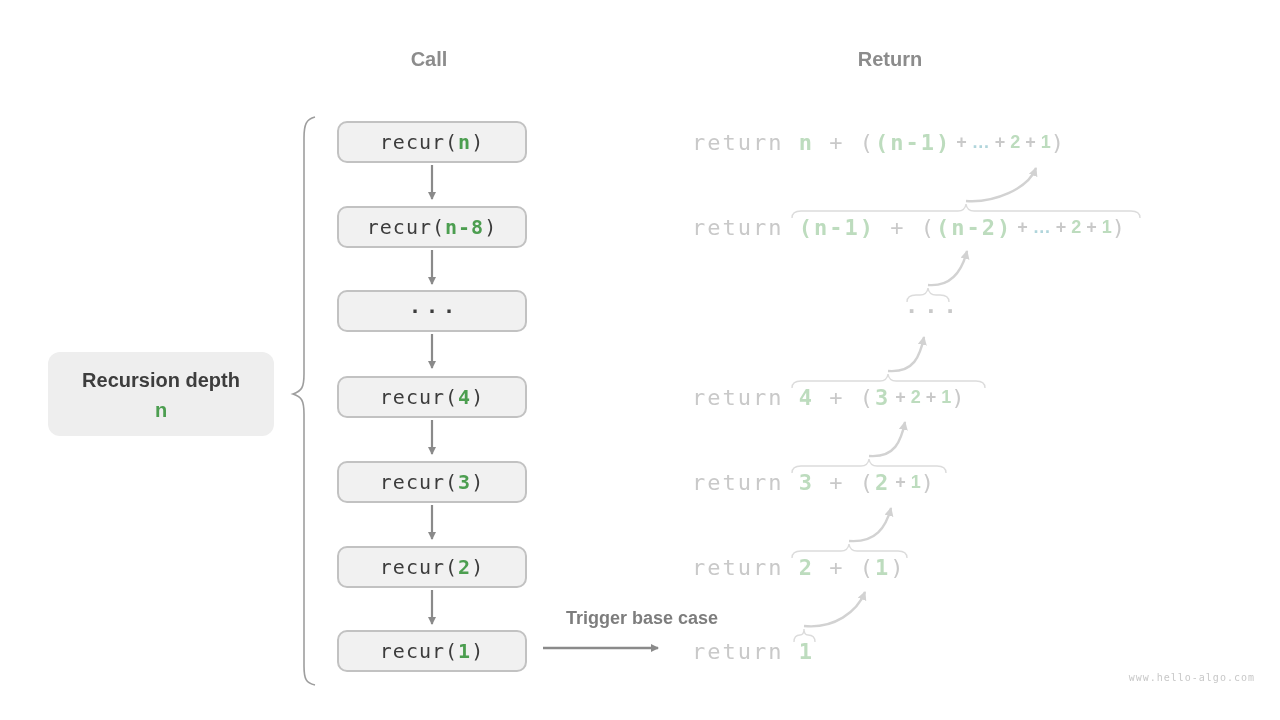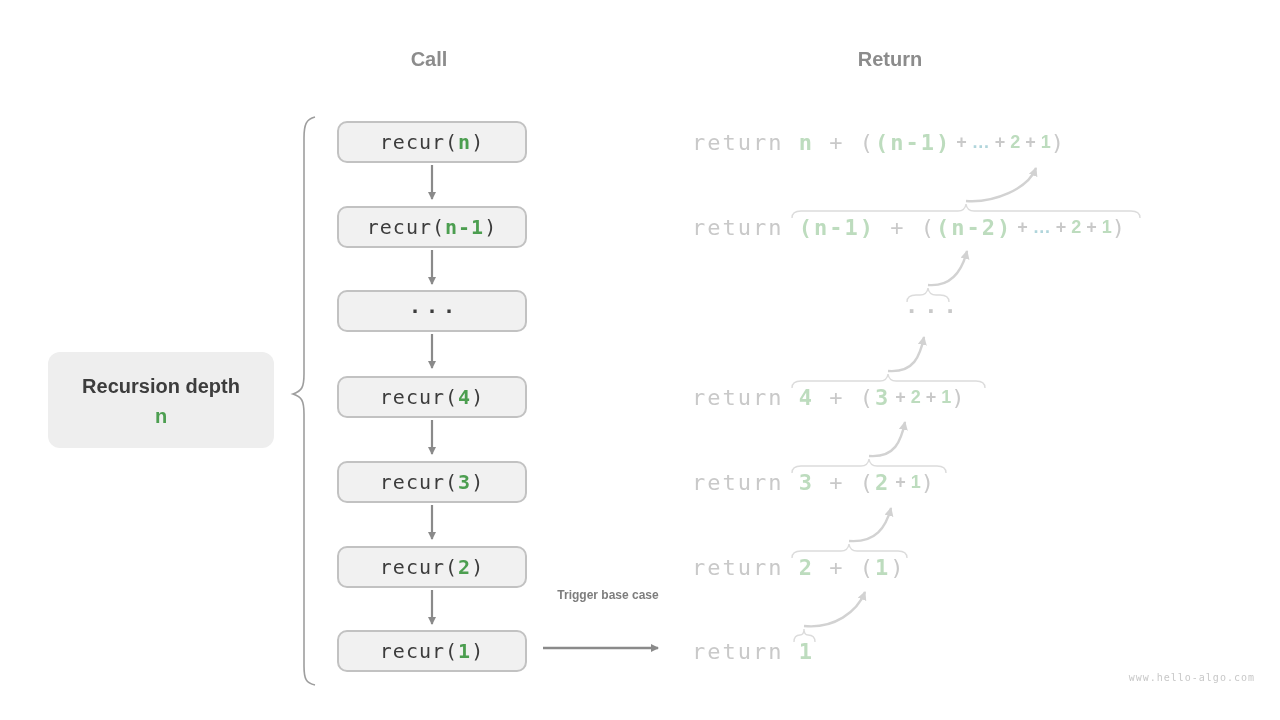--- a/index.html
+++ b/index.html
@@ -6,21 +6,21 @@
   .stage{
     position:relative;width:1280px;height:720px;background:#ffffff;
     font-family:"Liberation Sans",sans-serif;overflow:hidden;padding-left:19px;
   }
   .overlay{position:absolute;left:0;top:0;width:1280px;height:720px;}
   .hdr{
     position:absolute;top:48px;width:200px;text-align:center;
     font-weight:700;font-size:20px;color:var(--header_gray,#8c8c8c);
   }
   .depth-label{
-    position:absolute;left:48px;top:352px;width:226px;height:96px;
+    position:absolute;left:48px;top:352px;width:226px;height:84px;
     background:var(--label_bg,#eeeeee);border-radius:12px;
     display:flex;flex-direction:column;align-items:center;justify-content:center;
   }
   .dl-title{font-weight:700;font-size:20px;color:var(--label_text,#3d3d3d);line-height:1.2;}
   .dl-value{font-weight:700;font-size:20px;color:var(--green,#4c9e50);margin-top:7px;line-height:1.1;}
   .box{
     position:absolute;left:337px;width:190px;height:42px;box-sizing:border-box;
     background:var(--box_bg,#f1f1f1);border:2px solid var(--box_border,#c2c2c2);border-radius:10px;
     display:flex;align-items:center;justify-content:center;
     font-family:"DejaVu Sans Mono",monospace;font-size:20px;letter-spacing:1px;
@@ -38,22 +38,22 @@
   .tok-grn{color:var(--light_green,#bddcbe);font-weight:700;}
   .tok-tdim{font-family:"Liberation Sans",sans-serif;font-weight:700;font-size:18px;
             letter-spacing:0;color:var(--dim_text,#c9c9c9);}
   .tok-tgrn{font-family:"Liberation Sans",sans-serif;font-weight:700;font-size:18px;
             letter-spacing:0;color:var(--light_green,#bddcbe);}
   .tok-tdots{font-family:"Liberation Sans",sans-serif;font-weight:700;font-size:18px;
              letter-spacing:0;color:var(--dots_blue,#b0d5db);}
   .tok-rdots{color:var(--dim_text,#cdcdcd);letter-spacing:6px;font-weight:700;}
   .ret-dots{left:905px;}
   .trigger{
-    position:absolute;left:498px;top:588px;width:220px;text-align:center;
-    font-weight:700;font-size:12px;color:var(--trigger_text,#7d7d7d);
+    position:absolute;left:498px;top:608px;width:220px;text-align:right;
+    font-weight:700;font-size:18px;color:var(--trigger_text,#7d7d7d);
   }
   .watermark{
     position:absolute;right:44px;top:672px;
     font-family:"DejaVu Sans Mono",monospace;font-size:10px;letter-spacing:1px;
     color:var(--watermark_gray,#c8c8c8);
   }
   
   .varrow{stroke:var(--arrow_gray,#8a8a8a);stroke-width:2.2;fill:none;}
   .harrow{stroke:var(--arrow_gray,#8a8a8a);stroke-width:2.4;fill:none;}
   .carrow{stroke:var(--light_arrow_gray,#d2d2d2);stroke-width:2.4;fill:none;}
@@ -106,21 +106,21 @@
 
   <div class="hdr" style="left:329px;">Call</div>
   <div class="hdr" style="left:790px;">Return</div>
 
   <div class="depth-label">
     <div class="dl-title">Recursion depth</div>
     <div class="dl-value">n</div>
   </div>
 
   <div class="box" style="top:121px;"><span class="tok-code">recur(</span><span class="tok-arg">n</span><span class="tok-code">)</span></div>
-  <div class="box" style="top:206px;"><span class="tok-code">recur(</span><span class="tok-arg">n-1</span><span class="tok-code">)</span></div>
+  <div class="box" style="top:206px;"><span class="tok-code">recur(</span><span class="tok-arg">n-8</span><span class="tok-code">)</span></div>
   <div class="box" style="top:290px;"><span class="tok-dots">···</span></div>
   <div class="box" style="top:376px;"><span class="tok-code">recur(</span><span class="tok-arg">4</span><span class="tok-code">)</span></div>
   <div class="box" style="top:461px;"><span class="tok-code">recur(</span><span class="tok-arg">3</span><span class="tok-code">)</span></div>
   <div class="box" style="top:546px;"><span class="tok-code">recur(</span><span class="tok-arg">2</span><span class="tok-code">)</span></div>
   <div class="box" style="top:630px;"><span class="tok-code">recur(</span><span class="tok-arg">1</span><span class="tok-code">)</span></div>
 
   <div class="trigger">Trigger base case</div>
 
   <div class="ret" style="top:127px;"><span class="tok-dim">return </span><span class="tok-grn">n</span><span class="tok-dim"> + (</span><span class="tok-grn">(n-1)</span><span class="tok-tdim"> + </span><span class="tok-tdots">…</span><span class="tok-tdim"> + </span><span class="tok-tgrn">2</span><span class="tok-tdim"> + </span><span class="tok-tgrn">1</span><span class="tok-dim">)</span></div>
   <div class="ret" style="top:212px;"><span class="tok-dim">return </span><span class="tok-grn">(n-1)</span><span class="tok-dim"> + (</span><span class="tok-grn">(n-2)</span><span class="tok-tdim"> + </span><span class="tok-tdots">…</span><span class="tok-tdim"> + </span><span class="tok-tgrn">2</span><span class="tok-tdim"> + </span><span class="tok-tgrn">1</span><span class="tok-dim">)</span></div>

